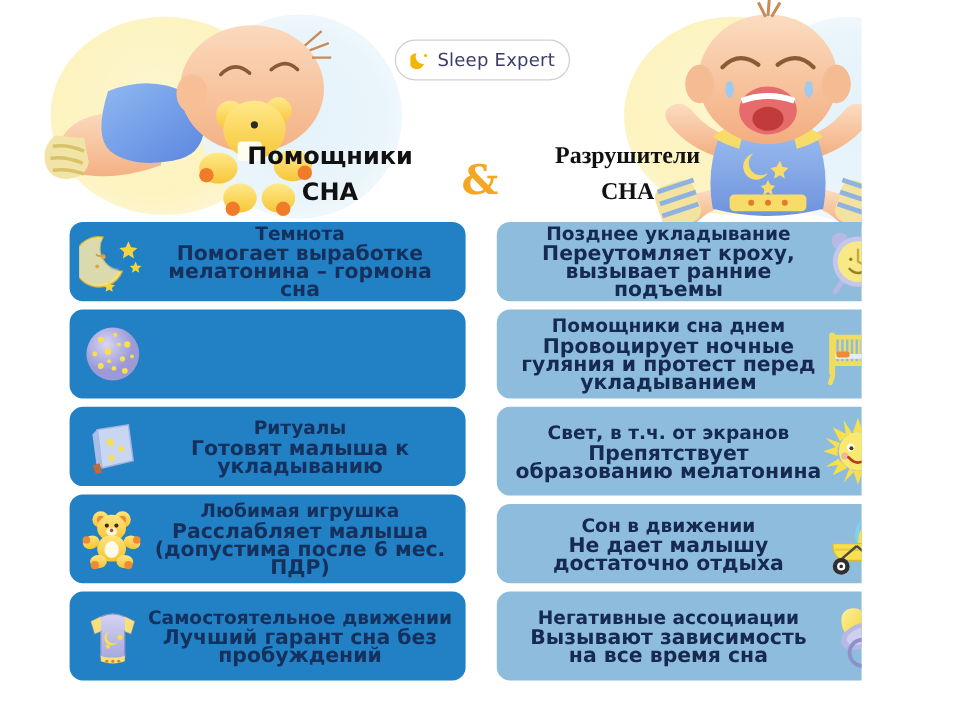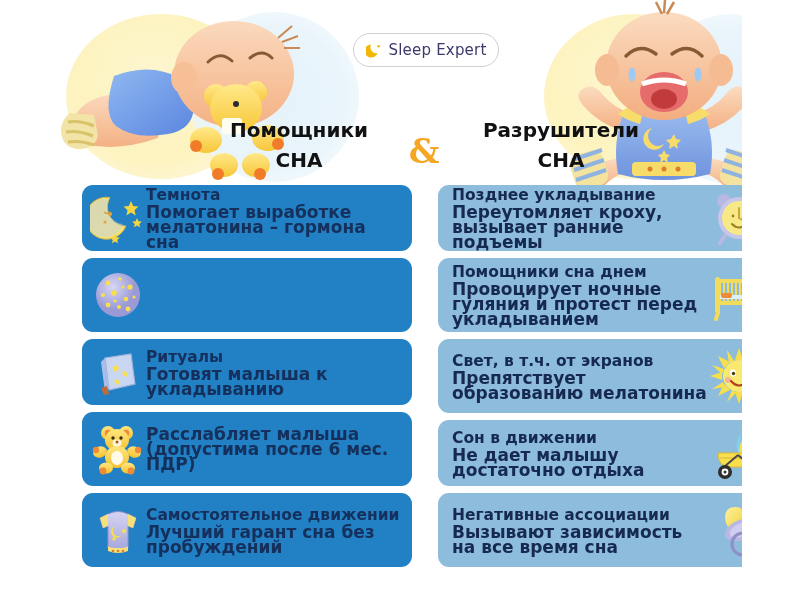--- a/index.html
+++ b/index.html
@@ -3,21 +3,21 @@
 <meta charset="utf-8">
 <style>
   html,body{margin:0;padding:0;}
   body{
     width:799px;height:600px;
     background:#ffffff;
     font-family:"Liberation Sans", sans-serif;
     overflow:hidden;
     position:relative;
   }
-  #root{position:relative;width:718px;height:600px;overflow:hidden;background:#fff;margin-left:24px;}
+  #root{position:relative;width:718px;height:600px;overflow:hidden;background:#fff;}
 
   
   .blob{position:absolute;border-radius:50%;}
   .blob.yellow{background:radial-gradient(circle at 45% 40%, #fdf6cf 0%, #fdf3bf 55%, #fdf6d8 80%, rgba(253,246,216,0) 100%);}
   .blob.bluewash{background:radial-gradient(circle at 50% 50%, #e4f2fa 0%, #eaf5fb 60%, rgba(234,245,251,0) 100%);}
 
   .hero{position:absolute;top:0;}
   .hero-left{left:32px;width:300px;height:185px;}
   .hero-right{left:490px;width:300px;height:190px;}
 
@@ -34,21 +34,21 @@
   }
   .logo-moon{width:16px;height:16px;position:relative;display:block;}
 
   
   .title{
     position:absolute;font-weight:bold;color:#111111;
     font-family:"DejaVu Sans", sans-serif;
     font-size:20px;line-height:30px;text-align:center;white-space:nowrap;
   }
   .title-left{left:160px;top:115px;width:230px;}
-  .title-right{left:422px;top:115px;width:230px;}
+  .title-right{left:408px;top:115px;width:230px;font-family:Liberation Serif, serif;}
   .amp{
     position:absolute;left:382px;top:134px;width:36px;
     text-align:center;font-family:"DejaVu Serif", serif;
     font-size:34px;font-weight:bold;color:#F5A623;line-height:34px;
   }
 
   
   .col{position:absolute;top:185px;width:330px;}
   .col-left{left:58px;}
   .col-right{left:414px;width:338px;}
@@ -57,21 +57,21 @@
     position:relative;border-radius:11px;box-sizing:border-box;
     display:flex;align-items:center;overflow:hidden;
   }
   .col-left .card{background:#2181c4;margin-bottom:7px;padding:6px 10px 6px 8px;}
   .col-right .card{background:#8ebcdc;margin-bottom:7px;padding:6px 8px 6px 14px;}
 
   .card-icon{
     flex:0 0 auto;width:56px;height:56px;position:relative;
   }
   .col-right .card-icon{width:58px;height:56px;}
-  .card-body{flex:1 1 auto;min-width:0;}
+  .card-body{flex:1 1 auto;min-width:0;text-align:center;}
   .col-right .card-body{order:0;}
   .col-right .card{flex-direction:row;}
 
   .card-title{
     font-family:"DejaVu Sans", sans-serif;
     font-weight:bold;font-size:15.5px;line-height:19px;
     color:#16335e;white-space:nowrap;
   }
   .card-desc{
     font-family:"DejaVu Sans", sans-serif;
@@ -324,20 +324,21 @@
           <ellipse cx="44" cy="31" rx="7" ry="5.5" fill="url(#ted)" transform="rotate(20 44 31)"></ellipse>
           <circle cx="6" cy="29" r="3.2" fill="#f08b35"></circle>
           <circle cx="48" cy="29" r="3.2" fill="#f08b35"></circle>
           <ellipse cx="16" cy="47" rx="7" ry="5.5" fill="url(#ted)"></ellipse>
           <ellipse cx="38" cy="47" rx="7" ry="5.5" fill="url(#ted)"></ellipse>
           <circle cx="13" cy="50" r="3.4" fill="#f08b35"></circle>
           <circle cx="41" cy="50" r="3.4" fill="#f08b35"></circle>
         </svg>
       </div>
       <div class="card-body">
+        <div class="card-title">Любимая игрушка</div>
         <div class="card-desc">Расслабляет малыша (допустима после 6 мес. ПДР)</div>
       </div>
     </div>
 
     <div class="card card-h2">
       <div class="card-icon">
         <svg width="56" height="56" viewBox="0 0 56 56">
           <defs>
               <linearGradient id="ons" x1="0" y1="0" x2="0" y2="1">
             <stop offset="0" stop-color="#d5d4f2"></stop>

